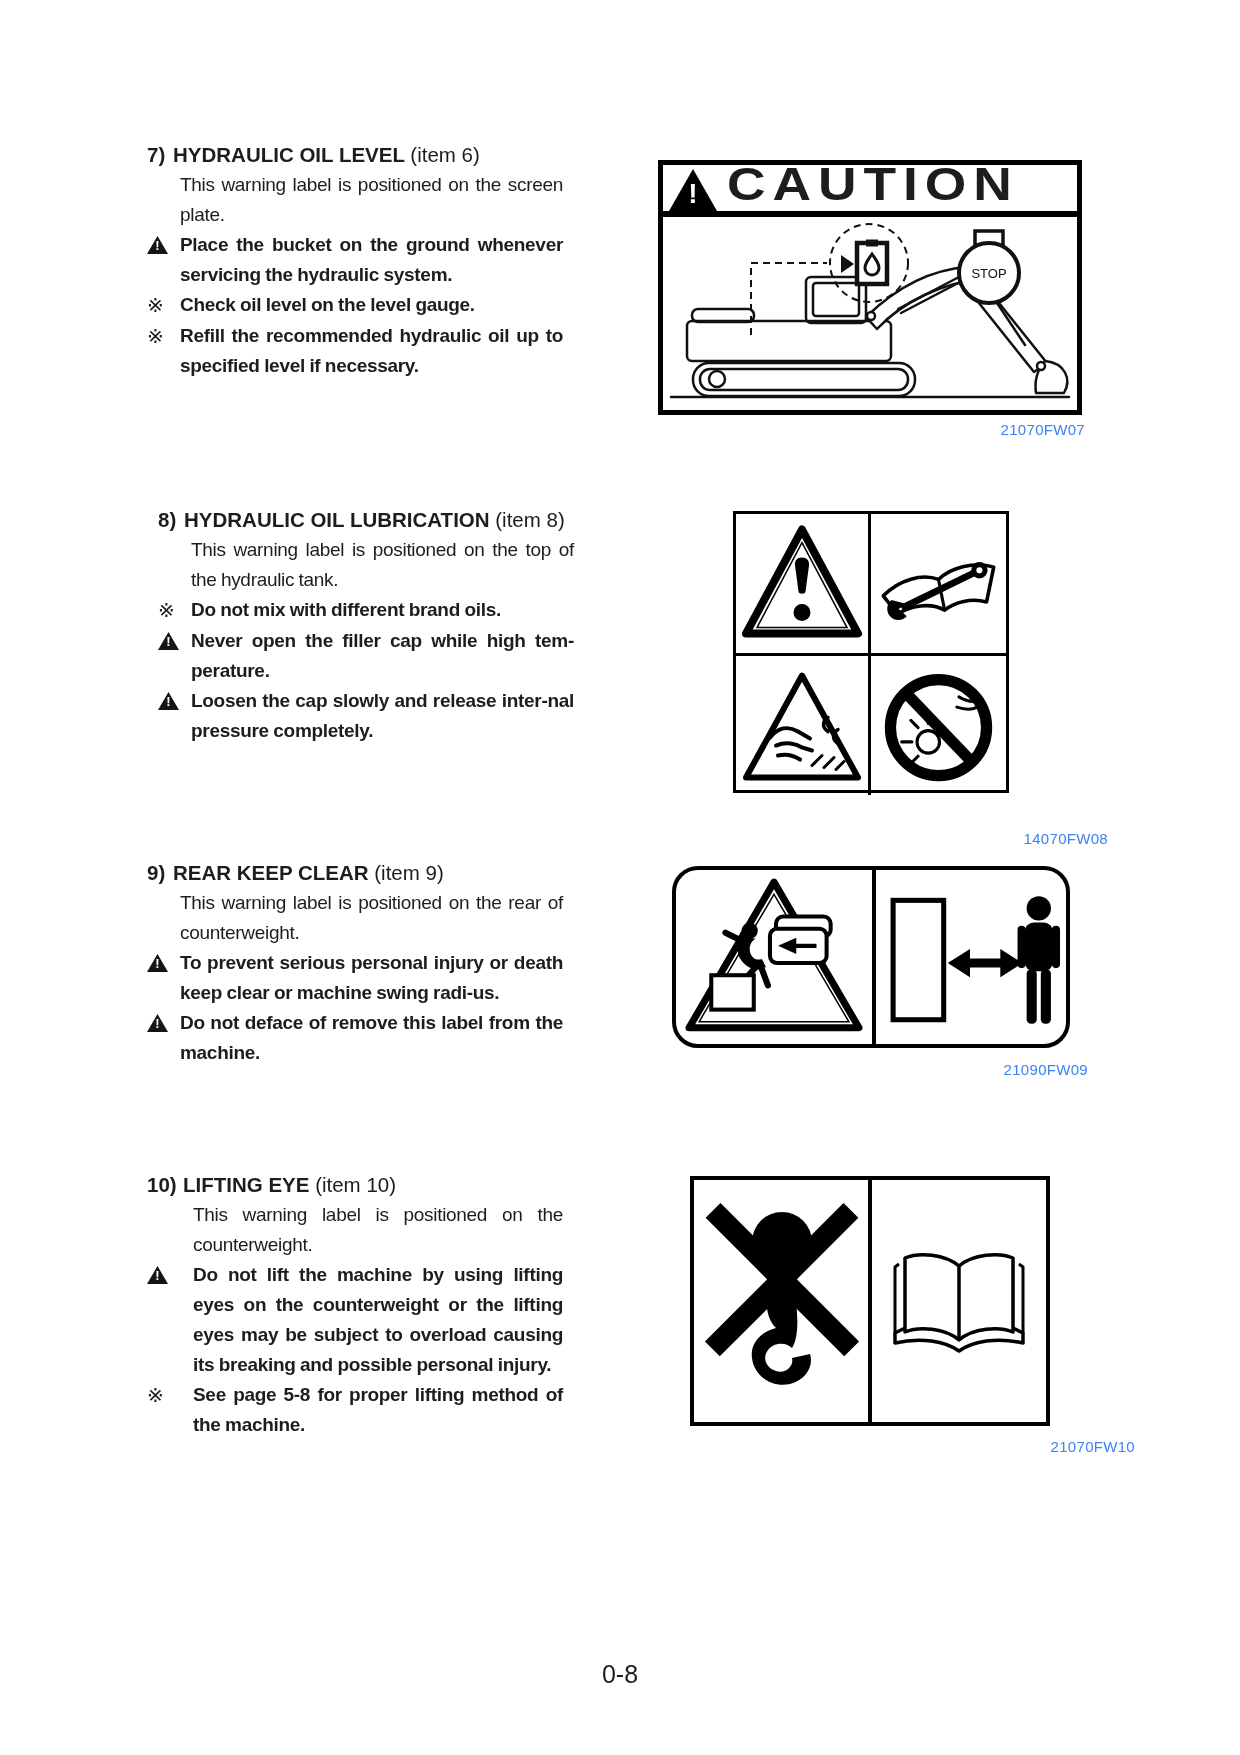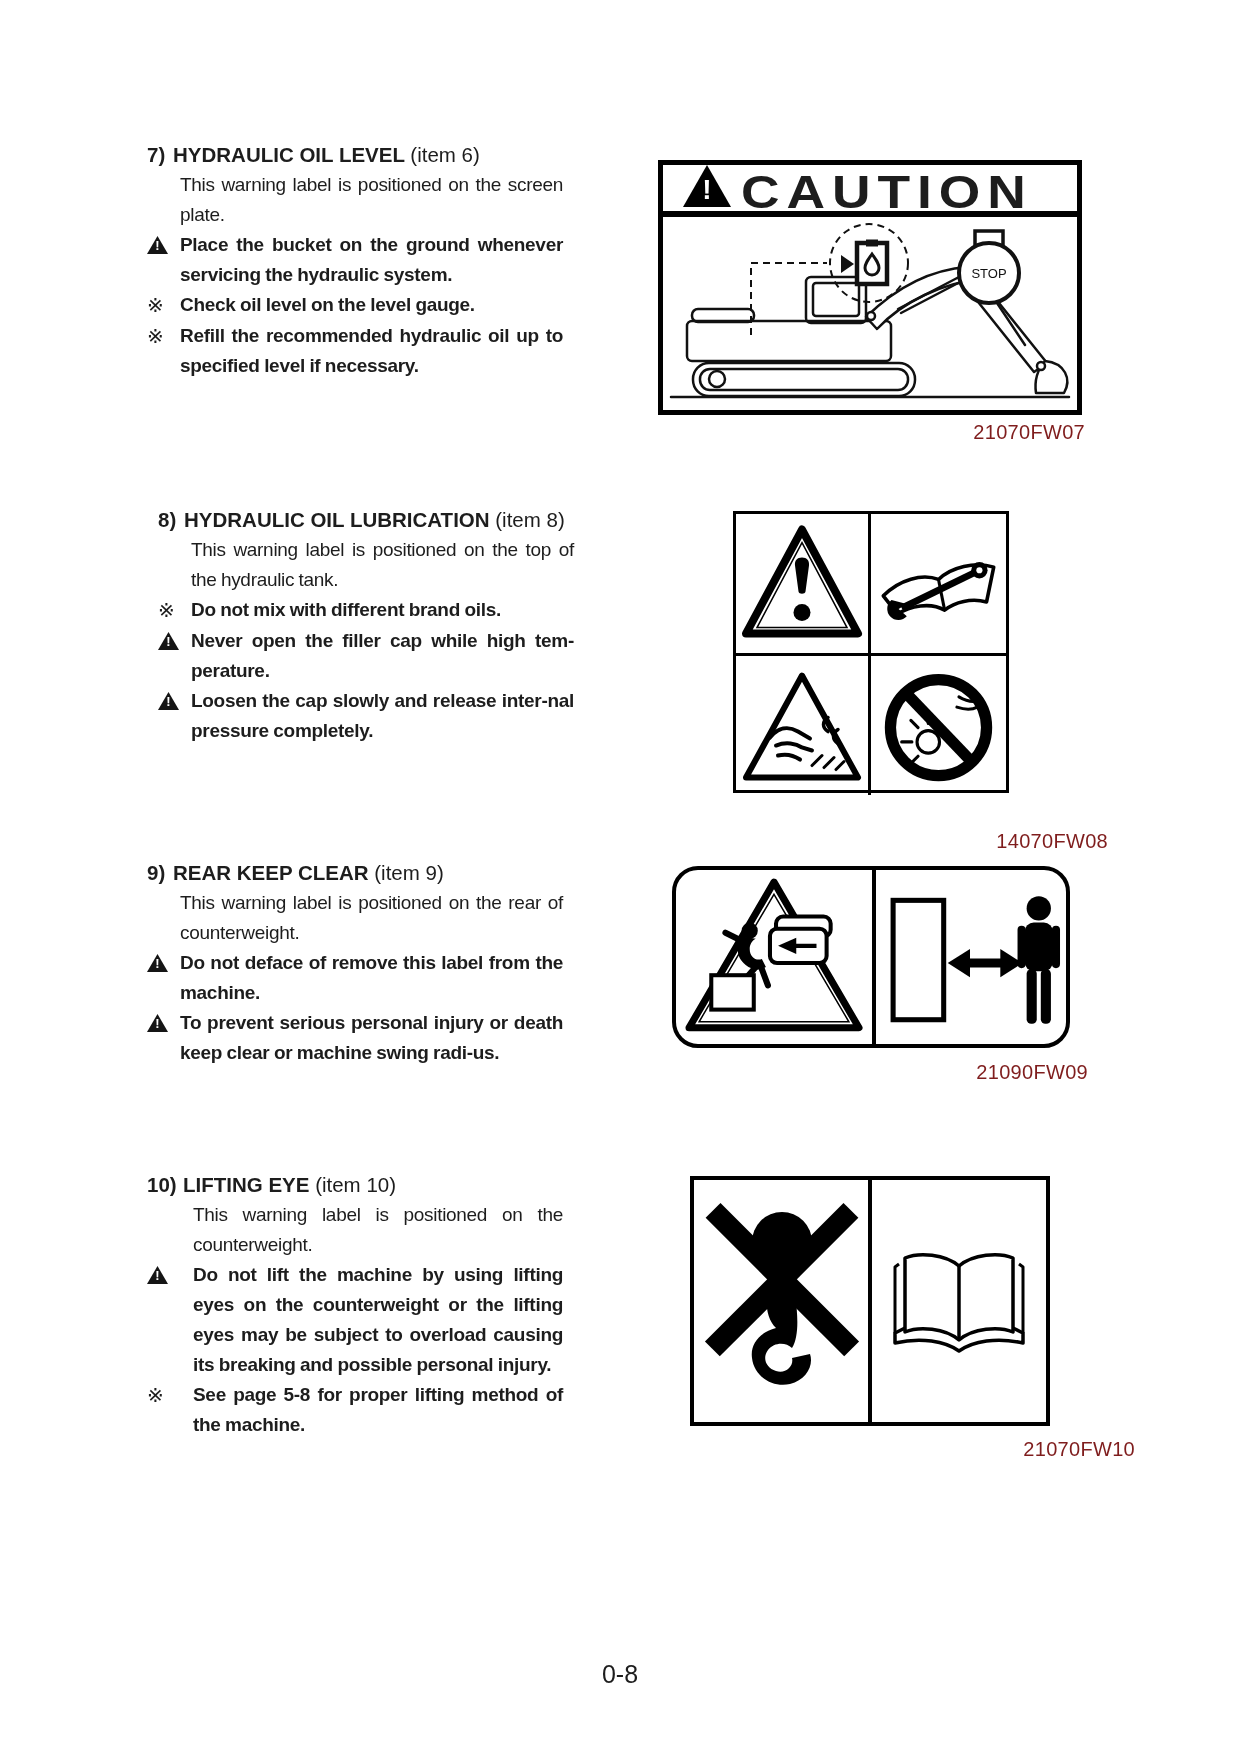--- a/index.html
+++ b/index.html
@@ -19,26 +19,26 @@
   .s10 .mcell{flex:0 0 46px;}
   .btext{margin:0;flex:1;font-weight:bold;text-align:justify;letter-spacing:-0.3px;word-spacing:-0.5px;}
   .note-mark{font-size:20px;font-weight:normal;line-height:30px;}
   .warn-mark{position:relative;display:inline-block;width:21px;height:18px;margin-top:6px;
              background:#151515;clip-path:polygon(50% 0,100% 100%,0 100%);}
   .warn-mark::after{content:"!";position:absolute;left:0;right:0;top:1px;text-align:center;
              font-size:13px;line-height:17px;font-weight:bold;color:#fff;}
 
   
   .plate{position:absolute;background:#fff;box-sizing:border-box;}
-  .code{position:absolute;font-size:20px;color:#7f1d1d;letter-spacing:0.3px;text-align:right;}
+  .code{position:absolute;font-size:15px;color:#3b82f6;letter-spacing:0.3px;text-align:right;}
 
   
   .l7{left:658px;top:160px;width:424px;height:255px;border:5px solid #000;}
-  .l7 .hdr{display:flex;align-items:flex-start;height:52px;border-bottom:6px solid #000;
-           padding:0 20px;box-sizing:border-box;gap:10px;overflow:hidden;}
+  .l7 .hdr{display:flex;align-items:flex-end;height:52px;border-bottom:6px solid #000;
+           padding:0 6px;box-sizing:border-box;gap:10px;overflow:hidden;}
   .hdr-tri{position:relative;width:48px;height:42px;background:#000;
            clip-path:polygon(50% 0,100% 100%,0 100%);flex:0 0 auto;}
   .hdr-tri::after{content:"!";position:absolute;inset:0;text-align:center;color:#fff;
            font-weight:bold;font-size:28px;line-height:50px;}
   .hdr-txt{font-size:46px;font-weight:bold;letter-spacing:6px;white-space:nowrap;
            transform:scaleX(1.16);transform-origin:left center;}
   .l7 .art{width:100%;height:187px;display:block;}
 
   
   .l8{left:733px;top:511px;width:276px;height:282px;border:3px solid #000;
@@ -201,25 +201,25 @@
       </svg>
     </div>
   </div>
   <div class="code" style="top:798px;left:908px;width:200px;margin-top:32px;">14070FW08</div>
 
   <section class="text-col" style="top:858px;">
     <h3 class="heading"><span class="num">9)</span><span class="title">REAR KEEP CLEAR</span> <span class="item">(item 9)</span></h3>
     <p class="intro">This warning label is positioned on the rear of counterweight.</p>
     <div class="bullet">
       <span class="mcell"><span class="warn-mark"></span></span>
+      <p class="btext">To prevent serious personal injury or death keep clear or machine swing radi-us.</p>
+    </div>
+    <div class="bullet">
+      <span class="mcell"><span class="warn-mark"></span></span>
       <p class="btext">Do not deface of remove this label from the machine.</p>
-    </div>
-    <div class="bullet">
-      <span class="mcell"><span class="warn-mark"></span></span>
-      <p class="btext">To prevent serious personal injury or death keep clear or machine swing radi-us.</p>
     </div>
   </section>
 
   <div class="plate l9">
     <div class="lp">
       <svg viewBox="0 0 192 172">
         <path d="M96,12 L180,156 L12,156 Z" fill="none" stroke="#000" stroke-width="7" stroke-linejoin="round"></path>
         <path d="M96,24 L170,150 L22,150 Z" fill="none" stroke="#000" stroke-width="1.5"></path>
         <rect x="98" y="46" width="54" height="20" rx="7" fill="#fff" stroke="#000" stroke-width="4"></rect>
         <rect x="92" y="58" width="56" height="34" rx="7" fill="#fff" stroke="#000" stroke-width="4"></rect>

